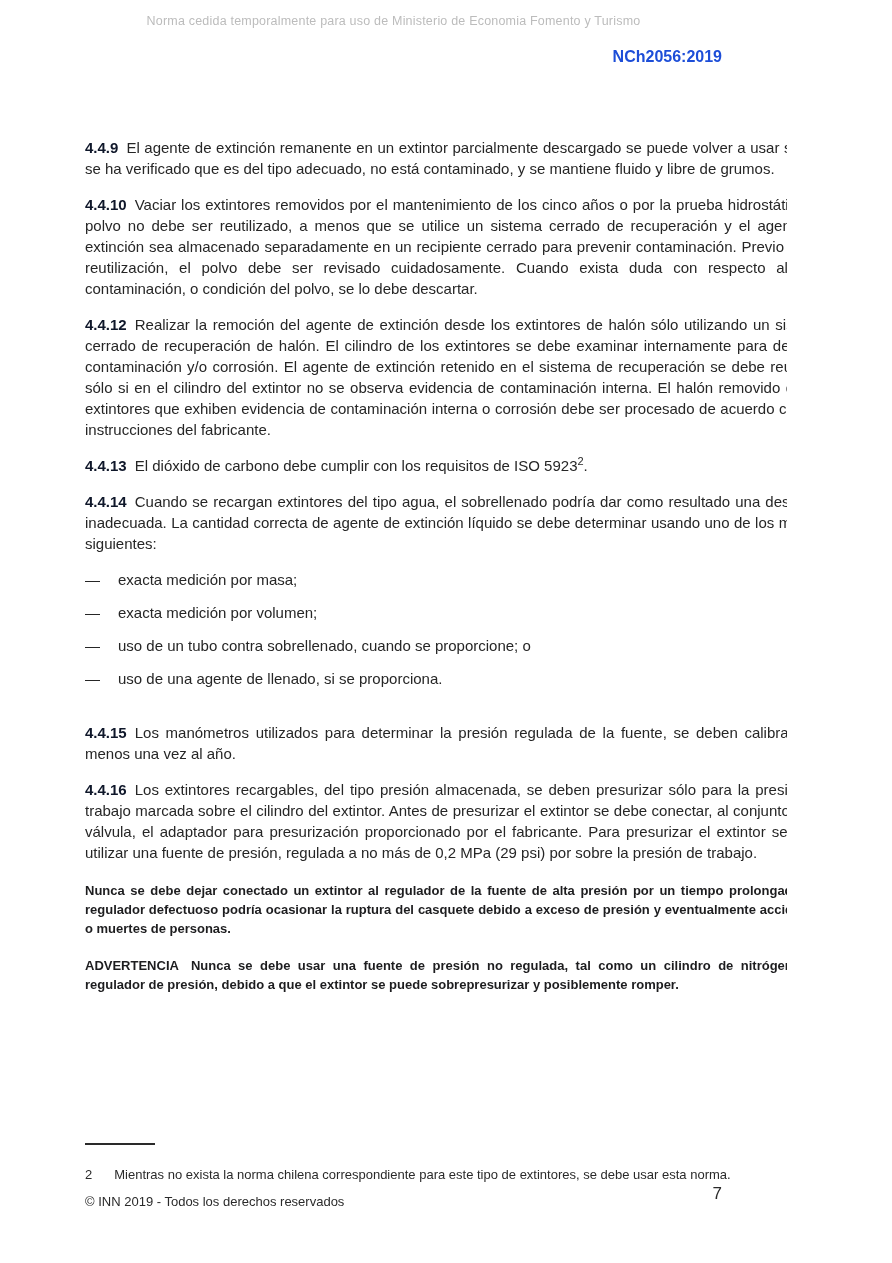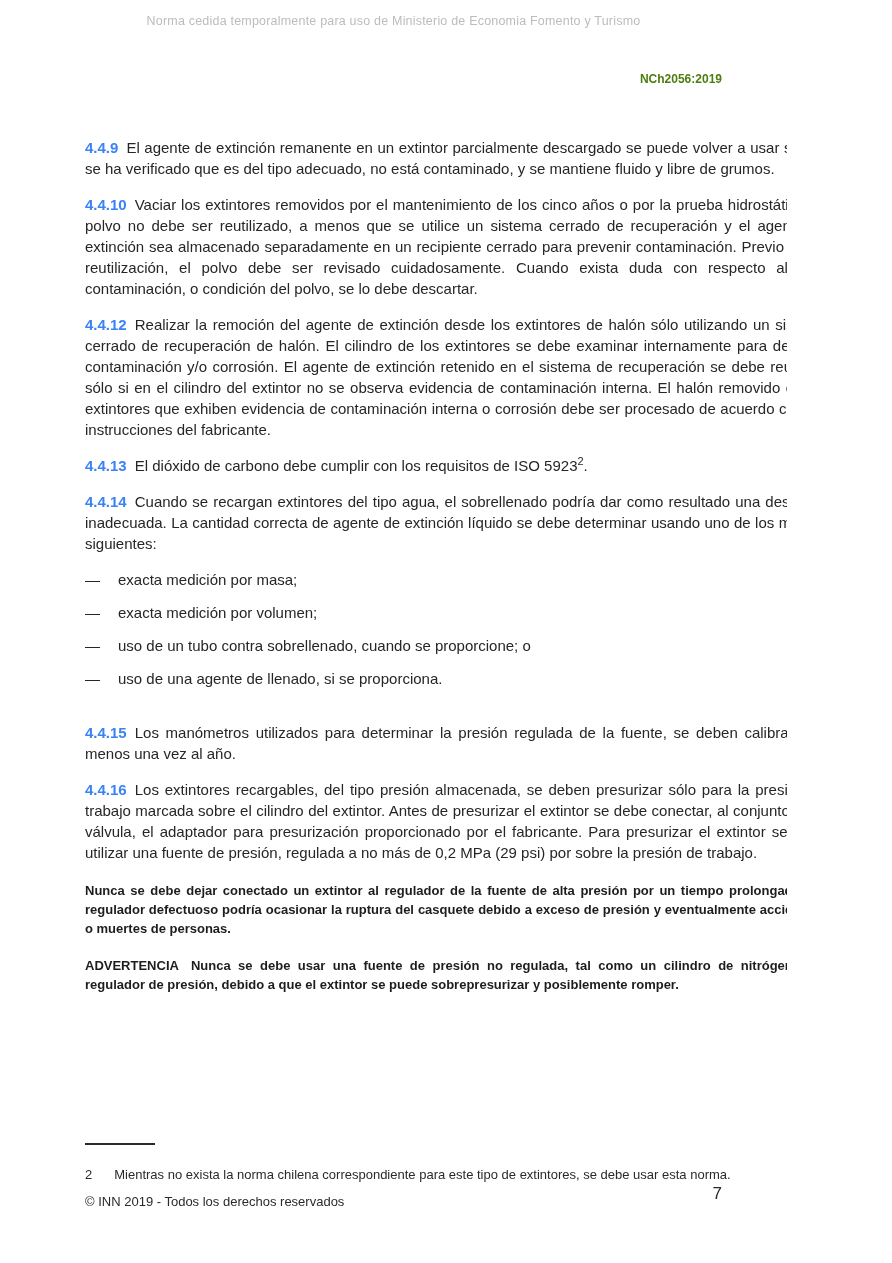--- a/index.html
+++ b/index.html
@@ -17,39 +17,39 @@
     top: 14px;
     left: 0;
     width: 100%;
     text-align: center;
     font-size: 12.5px;
     color: #bcbcbc;
     letter-spacing: 0.2px;
   }
   .doc-code {
     position: absolute;
-    top: 72px;
+    top: 48px;
     right: 65px;
-    font-size: 12px;
+    font-size: 16px;
     font-weight: bold;
-    color: #4d7c0f;
+    color: #1d4ed8;
   }
   .content {
     position: absolute;
     top: 137px;
     left: 85px;
     width: 742px;
   }
   .para {
     margin: 0 0 15px 0;
     font-size: 15px;
     line-height: 21px;
     text-align: justify;
   }
-  .para b.clause-num { margin-right: 8px; font-weight: bold; color: #3b82f6; }
+  .para b.clause-num { margin-right: 8px; font-weight: bold; color: #0f172a; }
   sup { font-size: 11px; line-height: 0; vertical-align: super; }
   .bullet {
     position: relative;
     margin: 0 0 12px 0;
     padding-left: 33px;
     font-size: 15px;
     line-height: 21px;
   }
   .bullet .dash { position: absolute; left: 0; top: 0; }
   .warning {

